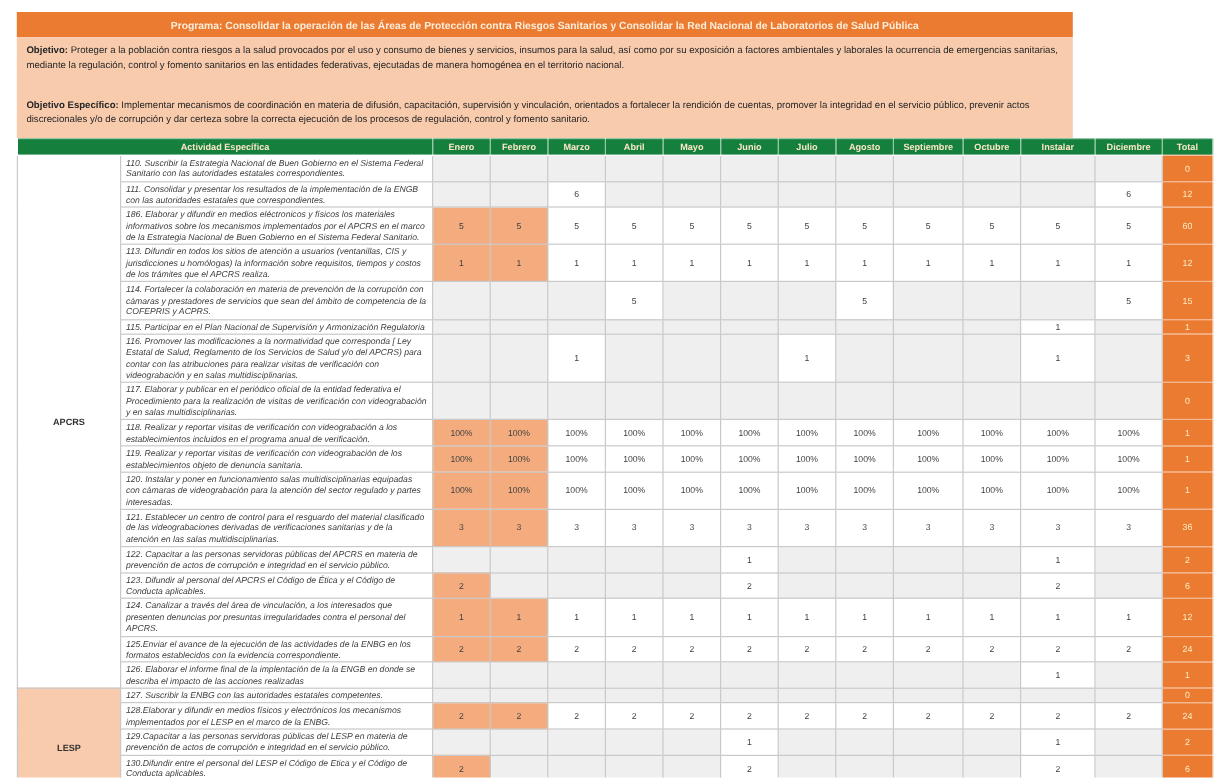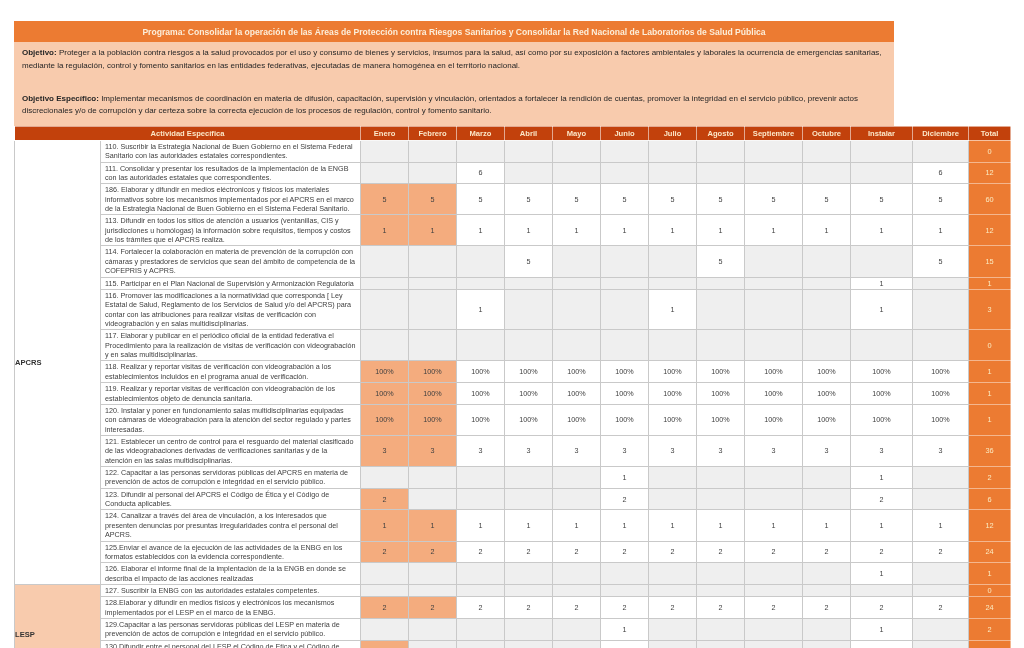--- a/index.html
+++ b/index.html
@@ -1,38 +1,38 @@
 <!DOCTYPE html>
 <html><head>
 <meta charset="utf-8">
 <style>
   * { margin:0; padding:0; box-sizing:border-box; }
   html,body { width:1024px; height:648px; overflow:hidden; background:#ffffff;
     font-family:"Liberation Sans", sans-serif; }
-  #page { width:908px; height:648px; padding:21px 14px 0 14px; background:#fff;border-radius:15px; }
+  #page { width:908px; height:648px; padding:10px 14px 0 14px; background:#fff;border-radius:15px; }
 
   .banner { background:#EC7B32; color:#FCEEDA; font-weight:bold; font-size:8.6px;
     text-align:center; padding:6px 4px 5px 4px; line-height:1.2; }
 
   .objectives { background:#F8CBAD; padding:5px 8px 6px 8px; }
   .obj-par { font-size:8px; color:#262626; line-height:1.55; margin-bottom:21px; }
   .obj-par:last-child { margin-bottom:2px; }
   .obj-label { font-weight:bold; }
 
   table { border-collapse:collapse; table-layout:fixed; width:996px; }
   th, td { border:1px solid #C9C9C9; font-size:7.2px; color:#404040; }
 
-  thead th { background:#c2410c; color:#FBE7C8; font-weight:bold; font-size:7.6px;
+  thead th { background:#15803d; color:#FBE7C8; font-weight:bold; font-size:7.6px;
     padding:2px 1px; border-color:rgba(255,255,255,.55); }
 
-  td.group { background:#ffffff; text-align:left; vertical-align:middle;
+  td.group { background:#ffffff; text-align:center; vertical-align:middle;
     font-weight:bold; color:#333; font-size:7.6px; }
   td.group.lesp { background:#F8CBAD; }
 
-  td.act { background:#ffffff; padding:1px 4px; line-height:1.3; vertical-align:middle; text-align:left; }
+  td.act { background:#ffffff; padding:1px 4px; line-height:1.3; vertical-align:middle; text-align:left;font-style:italic; }
 
   td.m { text-align:center; vertical-align:middle; padding:1px 0; }
   td.m.empty { background:#EFEFEF; }
   td.m.val   { background:#ffffff; }
   td.m.hl    { background:#F4AC7E; }
 
   td.tot { background:#EC7B32; color:#FBECC2; text-align:center; vertical-align:middle;
     border-color:rgba(255,255,255,.45); font-size:7.4px; }
 </style>
 </head>

